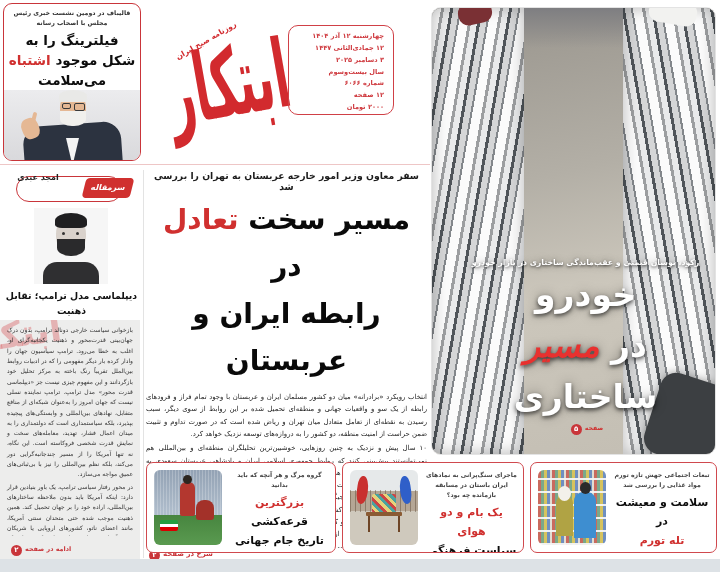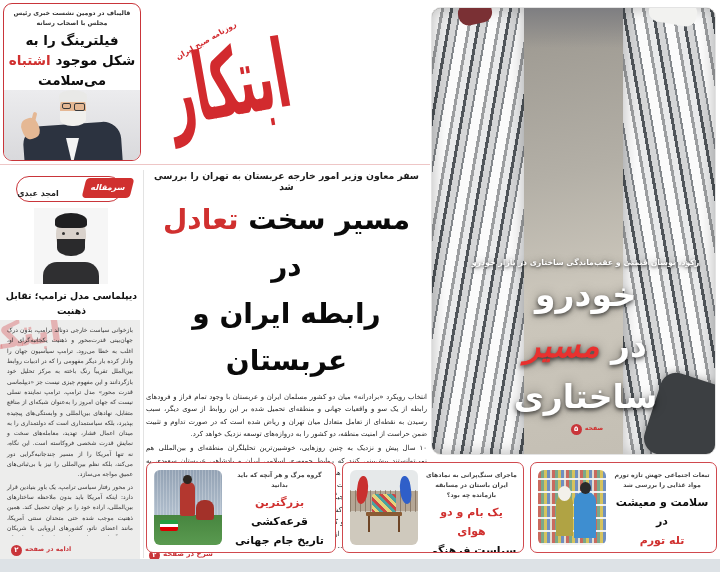--- a/index.html
+++ b/index.html
@@ -85,21 +85,21 @@
         text-shadow:0 1px 3px rgba(0,0,0,.75),0 0 8px rgba(0,0,0,.4);}
   #photo-overlay .ptitle{margin-top:2px;font-size:33px;font-weight:900;line-height:1.55;color:#fff;
         text-shadow:0 2px 4px rgba(0,0,0,.65),0 0 12px rgba(0,0,0,.35);}
   #photo-overlay .ptitle .red{color:#e8312f;font-style:italic;}
   #photo-overlay .ppage{margin-top:2px;font-size:6.2px;color:#d0302f;font-weight:bold;}
 
   
   #editorial{left:0;top:168px;width:143px;height:392px;overflow:hidden;}
   .ed-header{position:absolute;left:16px;top:8px;width:106px;height:26px;border:1.2px solid #c9353a;
         border-radius:13px;}
-  .ed-author{position:absolute;left:8px;top:21px;width:60px;text-align:center;font-size:8px;
+  .ed-author{position:absolute;left:8px;top:5px;width:60px;text-align:center;font-size:8px;
         font-weight:bold;color:#222;}
   .ed-tag{position:absolute;left:84px;top:10px;width:48px;height:20px;background:#d0302f;color:#fff;
         font-size:8px;font-weight:bold;line-height:20px;text-align:center;border-radius:4px;
         transform:skewX(-14deg);}
   .ed-photo{position:absolute;left:34px;top:40px;width:74px;height:76px;background:#f6f6f6;overflow:hidden;}
   .ep-shoulders{position:absolute;bottom:-10px;left:9px;right:9px;height:32px;background:#2f2f31;
         border-radius:14px 14px 0 0;}
   .ep-head{position:absolute;top:9px;left:22px;width:30px;height:36px;background:#d9d2cc;border-radius:46%;}
   .ep-hair{position:absolute;top:5px;left:21px;width:32px;height:15px;background:#1f1f21;
         border-radius:50% 50% 22% 22%;}
@@ -191,20 +191,29 @@
       <div class="lp-shirt"></div>
       <div class="lp-head"></div>
       <div class="lp-hair"></div>
       <div class="lp-beard"></div>
       <div class="lp-glasses"></div>
     </div>
   </div>
 
   <div id="logo" class="abs">ابتکار</div>
   <div id="tagline" class="abs">روزنامه صبح ایران</div>
+  <div id="datebox" class="abs">
+    <div>چهارشنبه ۱۲ آذر ۱۴۰۴</div>
+    <div>۱۲ جمادی‌الثانی ۱۴۴۷</div>
+    <div>۳ دسامبر ۲۰۲۵</div>
+    <div>سال بیست‌وسوم</div>
+    <div>شماره ۶۰۶۶</div>
+    <div>۱۲ صفحه</div>
+    <div>۲۰۰۰ تومان</div>
+  </div>
   <div id="top-divider" class="abs"></div>
   <div id="col-divider" class="abs"></div>
 
   <div id="main-story" class="abs">
     <div class="kicker">سفر معاون وزیر امور خارجه عربستان به تهران را بررسی شد</div>
     <div class="headline">
       <span>مسیر سخت </span><span class="red">تعادل</span><span> در</span><br>
       <span>رابطه ایران و عربستان</span>
     </div>
     <div class="body">

